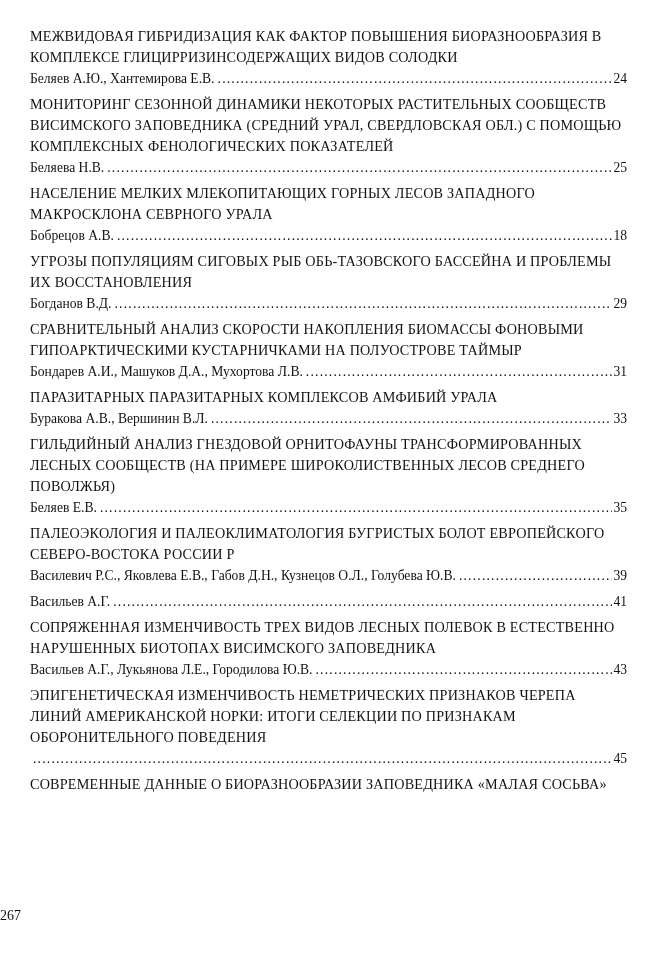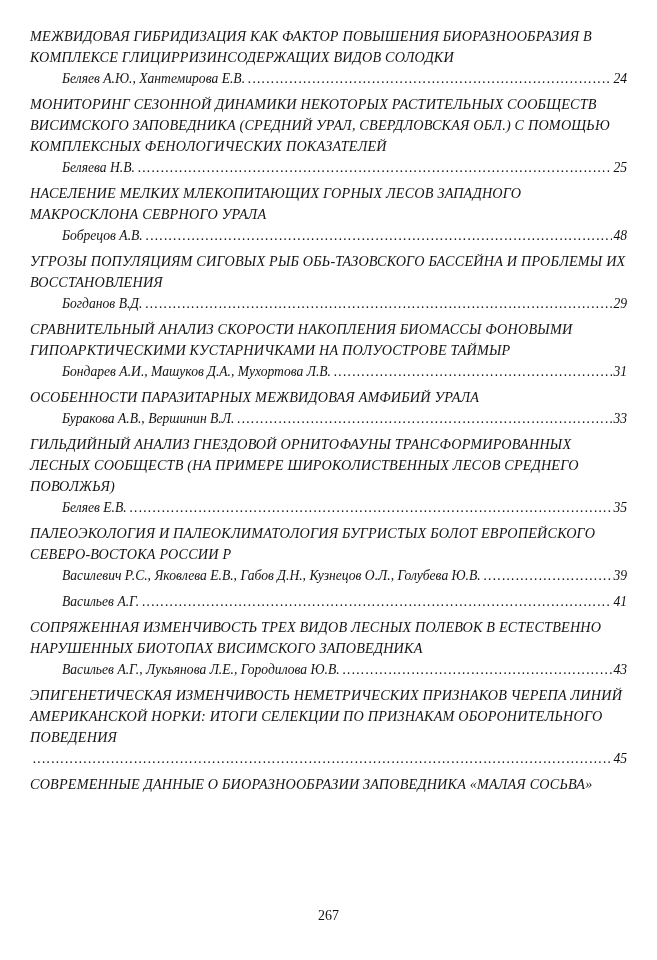--- a/index.html
+++ b/index.html
@@ -16,38 +16,36 @@
     overflow: hidden;
   }
   .page {
     position: absolute;
     left: 30px;
     top: 26px;
     width: 597px;
   }
   .entry {
     margin-bottom: 5px;
-    font-style: italic;
   }
   .entry-title {
     font-size: 14.2px;
     line-height: 21px;
     letter-spacing: 0.2px;
     text-align: left;
   }
   .authors-row {
     display: flex;
     align-items: baseline;
     font-size: 13.6px;
     line-height: 21px;
   }
   .authors {
     white-space: nowrap;
     flex: 0 0 auto;
-    margin-left: 32px;
   }
   .leader {
     flex: 1 1 auto;
     overflow: hidden;
     white-space: nowrap;
     margin-left: 3px;
     margin-right: 1px;
     min-width: 0;
   }
   .leader::after {
@@ -59,21 +57,20 @@
   .pagenum {
     flex: 0 0 auto;
     white-space: nowrap;
     text-align: center;
   }
   .footer-pagenum {
     position: absolute;
     left: 0;
     right: 0;
     top: 906px;
-    text-align: center;
     font-size: 14px;
     line-height: 20px;
   }
 </style>
 </head>
 <body>
 
 <div class="page">
   <div id="toc-list">
   <div class="entry">
@@ -92,21 +89,21 @@
       <span class="leader"></span>
       <span class="pagenum">25</span>
     </div>
   </div>
 
   <div class="entry">
     <div class="entry-title">НАСЕЛЕНИЕ МЕЛКИХ МЛЕКОПИТАЮЩИХ ГОРНЫХ ЛЕСОВ ЗАПАДНОГО МАКРОСКЛОНА СЕВРНОГО УРАЛА</div>
     <div class="authors-row">
       <span class="authors">Бобрецов А.В.</span>
       <span class="leader"></span>
-      <span class="pagenum">48</span>
+      <span class="pagenum">18</span>
     </div>
   </div>
 
   <div class="entry">
     <div class="entry-title">УГРОЗЫ ПОПУЛЯЦИЯМ СИГОВЫХ РЫБ ОБЬ-ТАЗОВСКОГО БАССЕЙНА И ПРОБЛЕМЫ ИХ ВОССТАНОВЛЕНИЯ</div>
     <div class="authors-row">
       <span class="authors">Богданов В.Д.</span>
       <span class="leader"></span>
       <span class="pagenum">29</span>
     </div>
@@ -115,21 +112,21 @@
   <div class="entry">
     <div class="entry-title">СРАВНИТЕЛЬНЫЙ АНАЛИЗ СКОРОСТИ НАКОПЛЕНИЯ БИОМАССЫ ФОНОВЫМИ ГИПОАРКТИЧЕСКИМИ КУСТАРНИЧКАМИ НА ПОЛУОСТРОВЕ ТАЙМЫР</div>
     <div class="authors-row">
       <span class="authors">Бондарев А.И., Машуков Д.А., Мухортова Л.В.</span>
       <span class="leader"></span>
       <span class="pagenum">31</span>
     </div>
   </div>
 
   <div class="entry">
-    <div class="entry-title">ОСОБЕННОСТИ ПАРАЗИТАРНЫХ МЕЖВИДОВАЯ АМФИБИЙ УРАЛА</div>
+    <div class="entry-title">ПАРАЗИТАРНЫХ ПАРАЗИТАРНЫХ КОМПЛЕКСОВ АМФИБИЙ УРАЛА</div>
     <div class="authors-row">
       <span class="authors">Буракова А.В., Вершинин В.Л.</span>
       <span class="leader"></span>
       <span class="pagenum">33</span>
     </div>
   </div>
 
   <div class="entry">
     <div class="entry-title">ГИЛЬДИЙНЫЙ АНАЛИЗ ГНЕЗДОВОЙ ОРНИТОФАУНЫ ТРАНСФОРМИРОВАННЫХ ЛЕСНЫХ СООБЩЕСТВ (НА ПРИМЕРЕ ШИРОКОЛИСТВЕННЫХ ЛЕСОВ СРЕДНЕГО ПОВОЛЖЬЯ)</div>
     <div class="authors-row">

